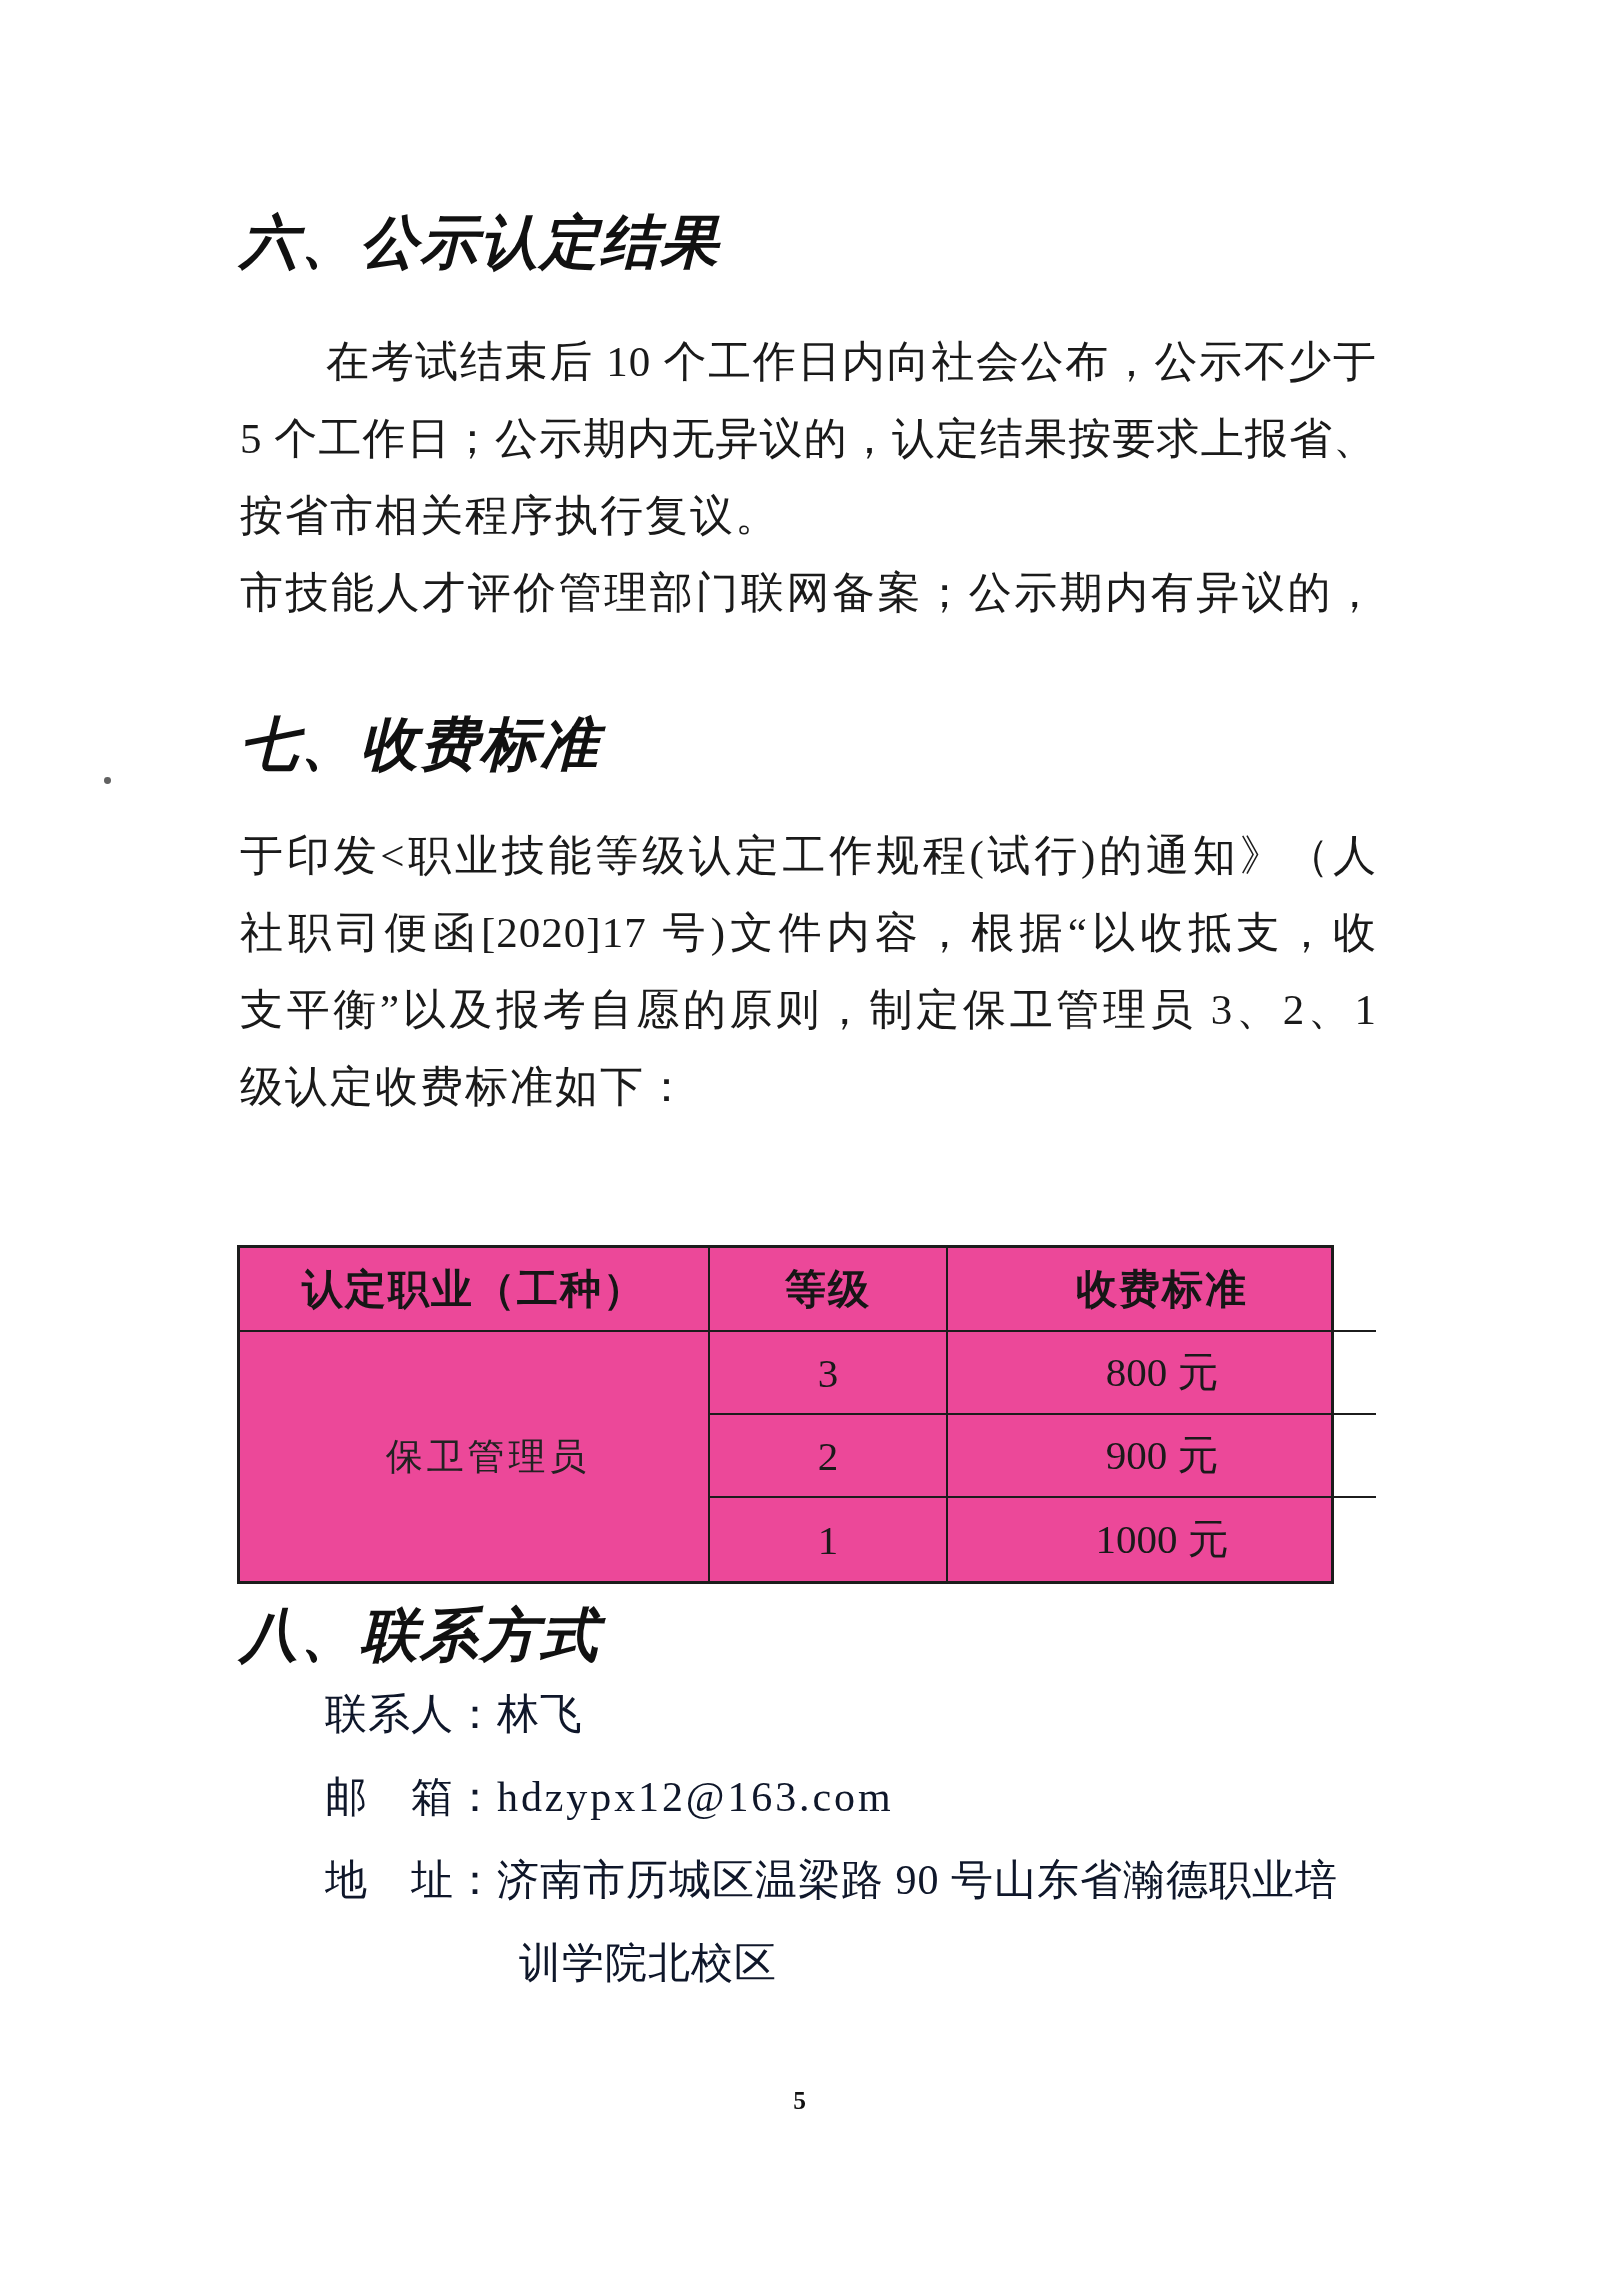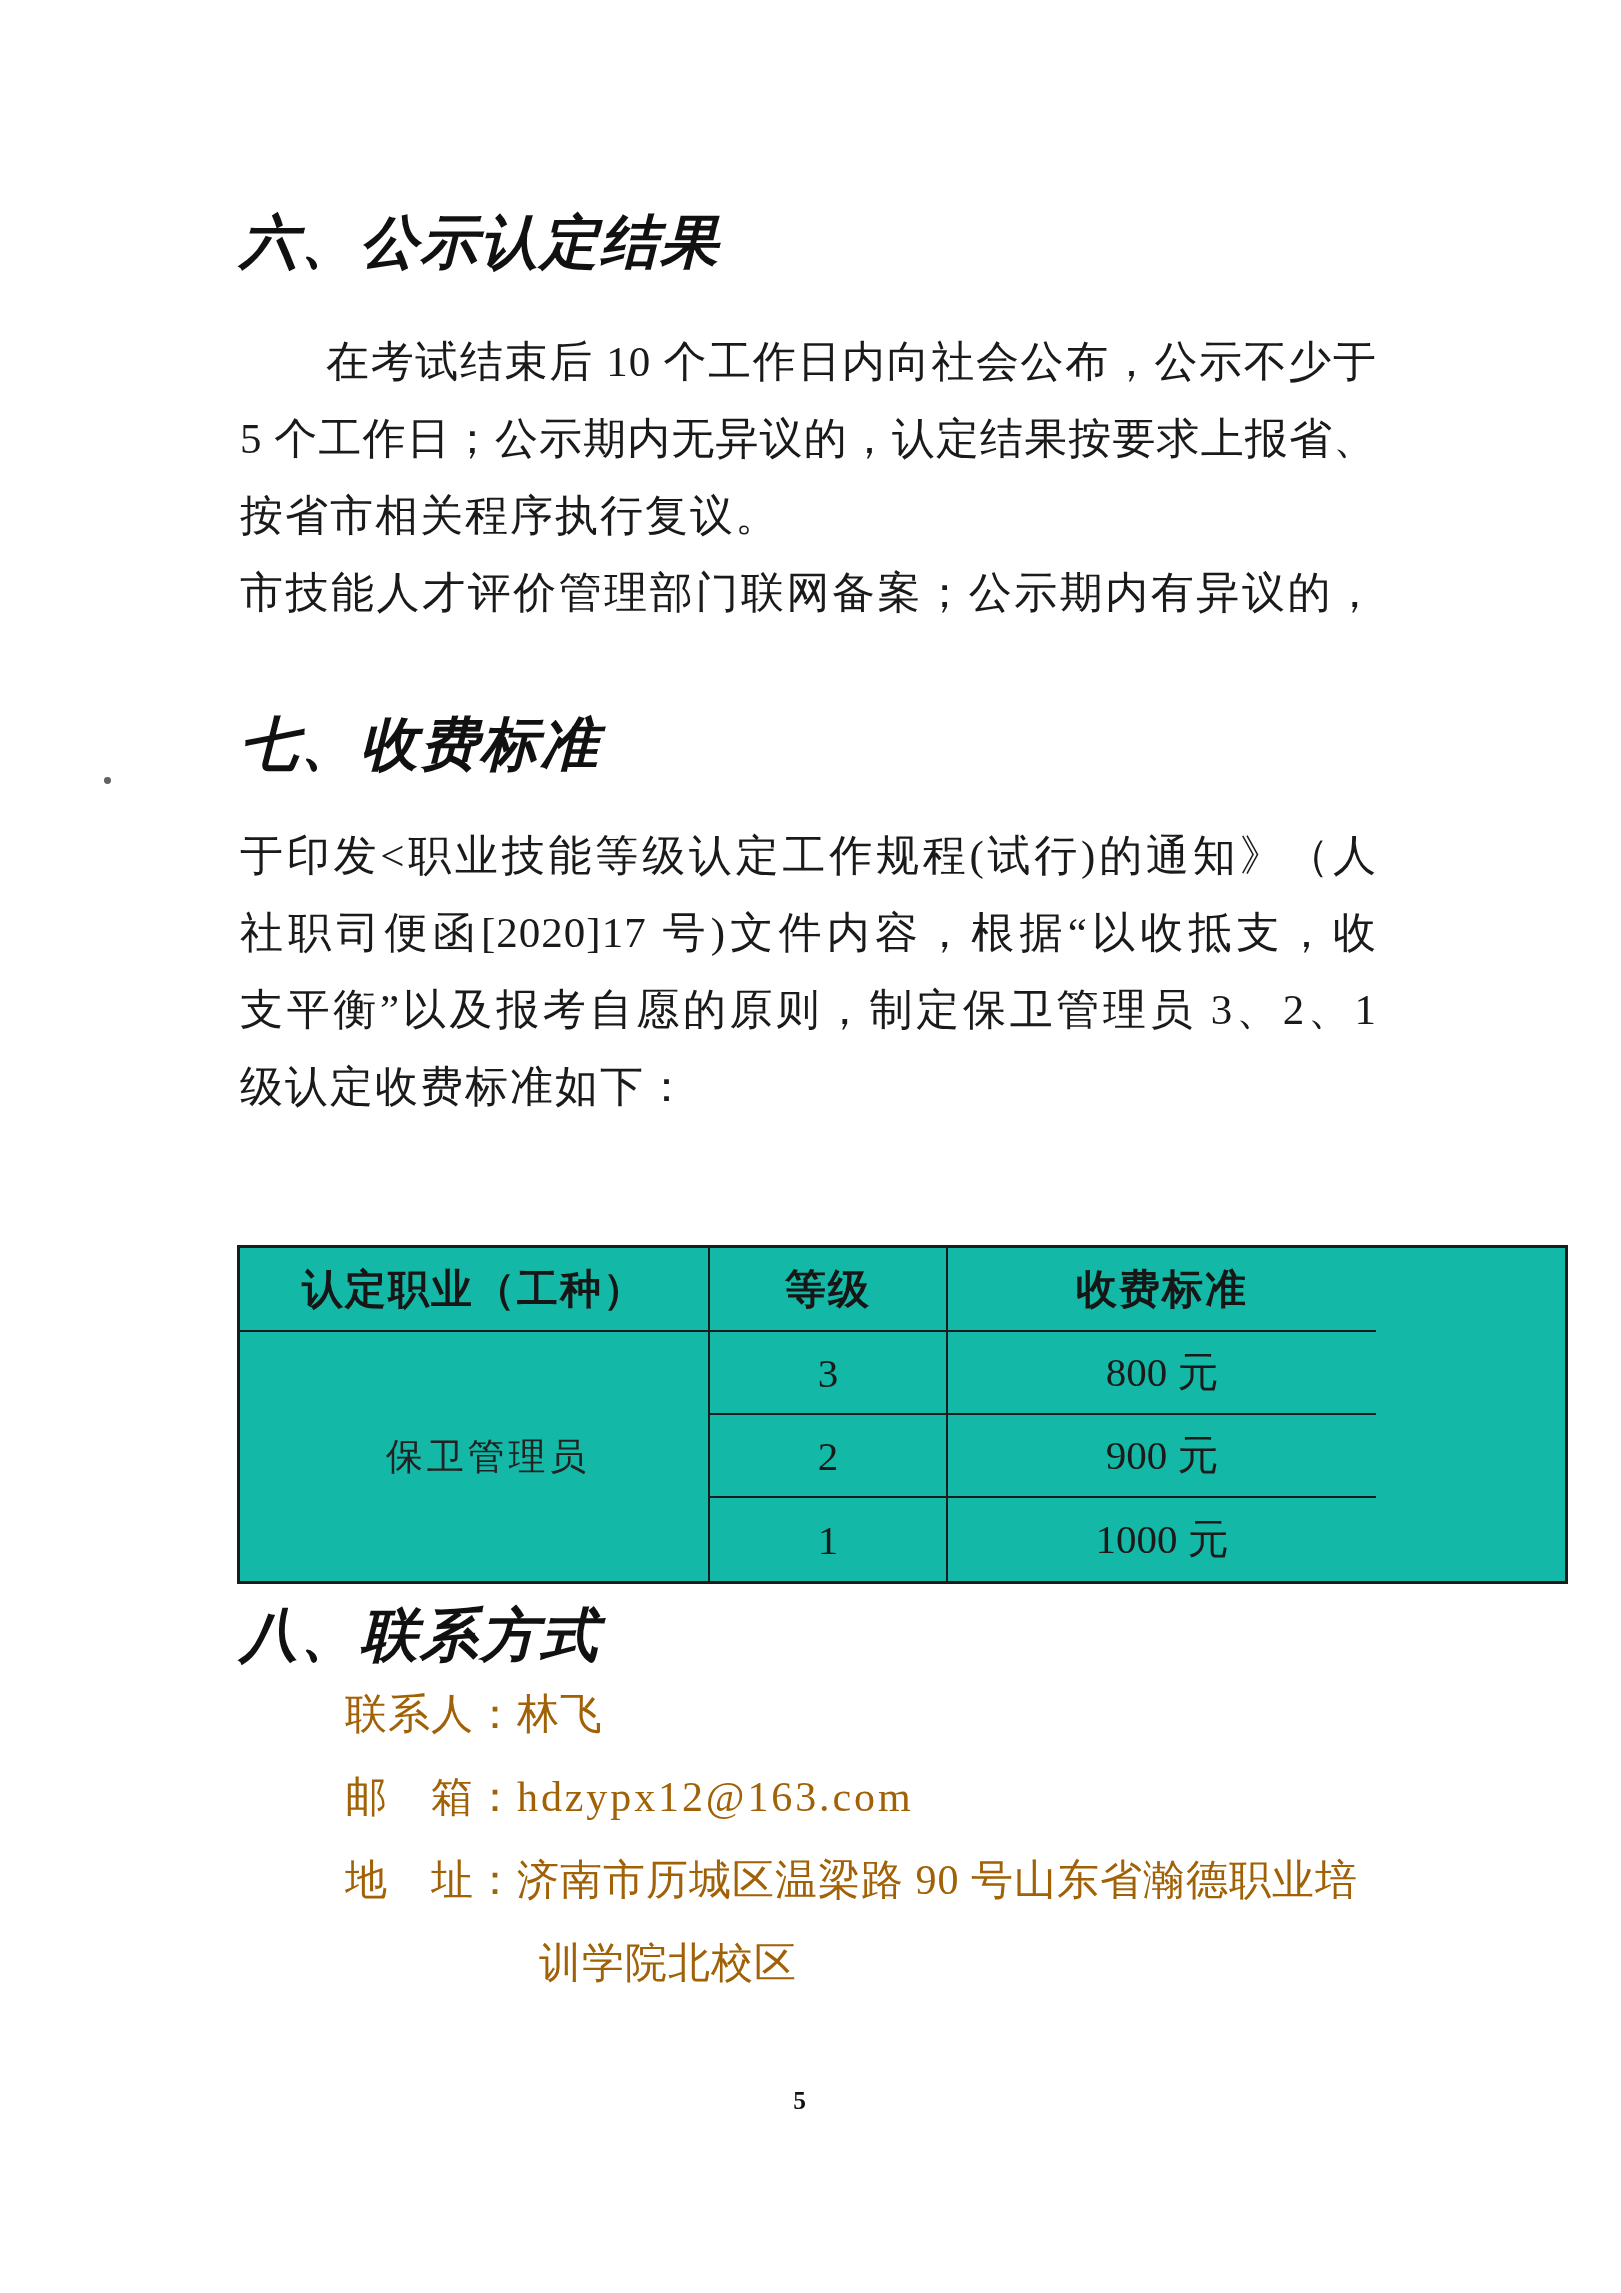--- a/index.html
+++ b/index.html
@@ -32,50 +32,49 @@
     text-align-last:justify;
     letter-spacing:1px;
     white-space:nowrap;
   }
   .para .ln.first { text-indent:86px; }
   .para .ln.last  { text-align-last:left; letter-spacing:2px; white-space:nowrap; }
 
   
   .fee-table {
     position:absolute; left:237px; top:1245px;
-    width:1331px;
+    width:1097px;
     display:grid;
     grid-template-columns:470px 238px 428px;
     grid-template-rows:84px 83px 83px 83px;
     border:3.9px solid #1c1c1c;
     box-sizing:border-box;
-    background:#14b8a6;
+    background:#ec4899;
   }
   .cell {
     display:flex; align-items:center; justify-content:center;
     box-sizing:border-box;
     overflow:hidden;
   }
   .cell.head {
     font-family:"Liberation Sans","DejaVu Sans",sans-serif;
     font-weight:700; font-size:41px; letter-spacing:2px;
     border-bottom:2.9px solid #1c1c1c;
   }
   .cell.v { border-right:2.9px solid #1c1c1c; }
   .cell.rowline { border-bottom:2.9px solid #1c1c1c; }
   .cell.occ { grid-column:1; grid-row:2 / span 3; font-size:37px; letter-spacing:3.9px; color:#222;padding-left:28px; }
   .cell.num { font-size:41px; color:#1a1a1a; }
 
   .contact {
     position:absolute; left:325px; top:1673px; width:1088px;
     font-size:42px; line-height:83px;
-    color:#a16207;
+    color:#0f172a;
     letter-spacing:1px;
     white-space:nowrap;
-    margin-left:20px;
   }
   .contact .cln { display:block; }
   .contact .cont { padding-left:194px; }
   .email { letter-spacing:2.9px;text-align:right; }
 
   .page-number {
     position:absolute; left:770px; top:2086px; width:59px;
     text-align:center;
     font-size:25.5px; font-weight:700;
     color:#111;

